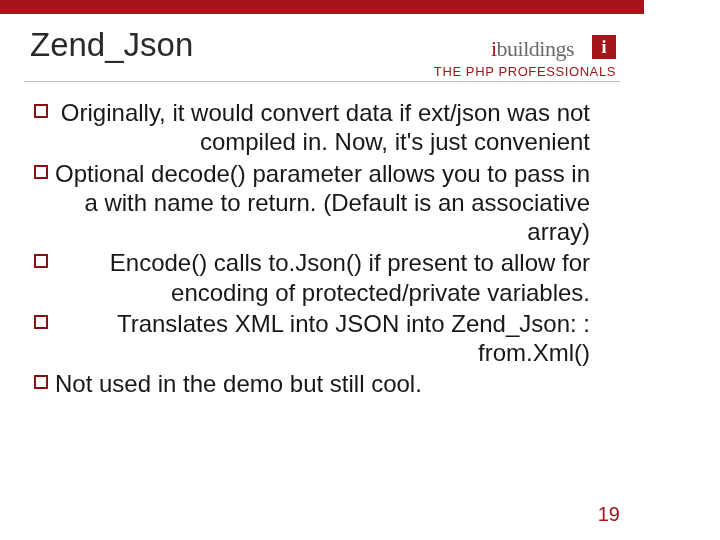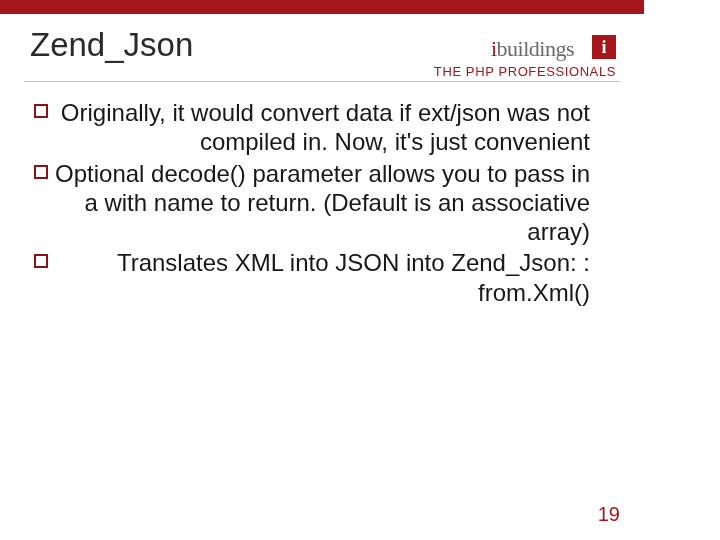--- a/index.html
+++ b/index.html
@@ -132,18 +132,26 @@
     <div class="bullet-item">
       <span class="bullet-icon"></span>
       <span class="bullet-text">Originally, it would convert data if ext/json was not compiled in. Now, it's just convenient</span>
     </div>
     <div class="bullet-item">
       <span class="bullet-icon"></span>
       <span class="bullet-text">Optional  decode() parameter allows you to pass in a with name to return. (Default is an associative array)</span>
     </div>
     <div class="bullet-item">
       <span class="bullet-icon"></span>
+      <span class="bullet-text">Encode() calls to.Json() if present to allow for encoding of protected/private variables.</span>
+    </div>
+    <div class="bullet-item">
+      <span class="bullet-icon"></span>
       <span class="bullet-text">Translates XML into JSON into Zend_Json: : from.Xml()</span>
+    </div>
+    <div class="bullet-item">
+      <span class="bullet-icon"></span>
+      <span class="bullet-text">Not used in the demo but still cool.</span>
     </div>
   </div>
 
   <div class="page-number">19</div>
 </div>
 
 </body></html>

